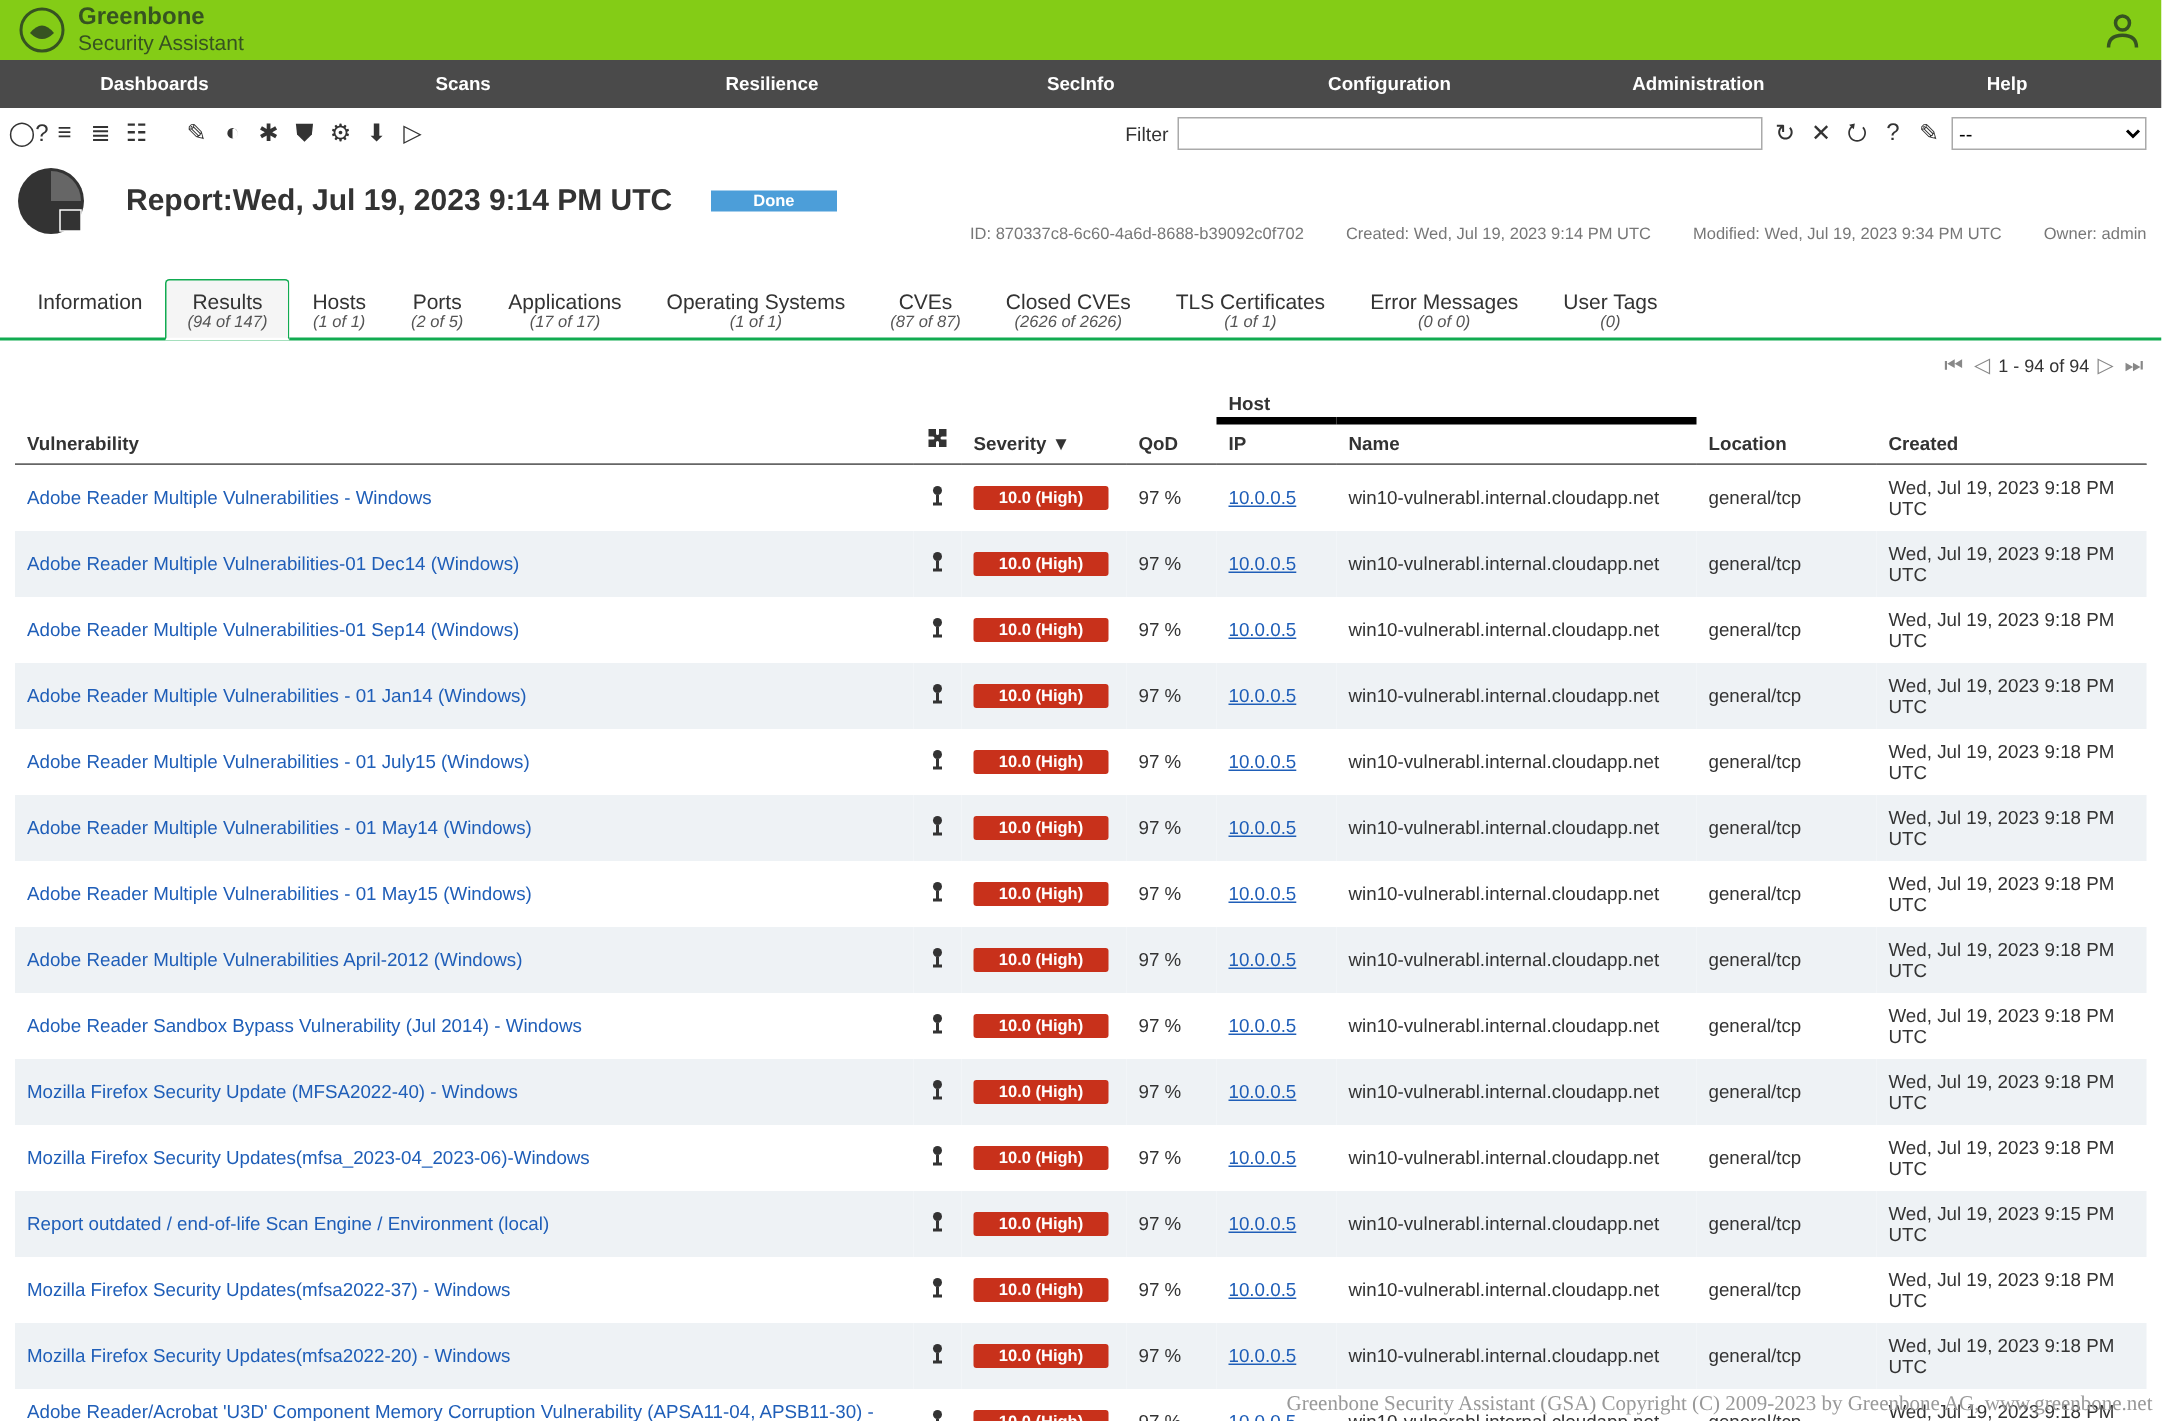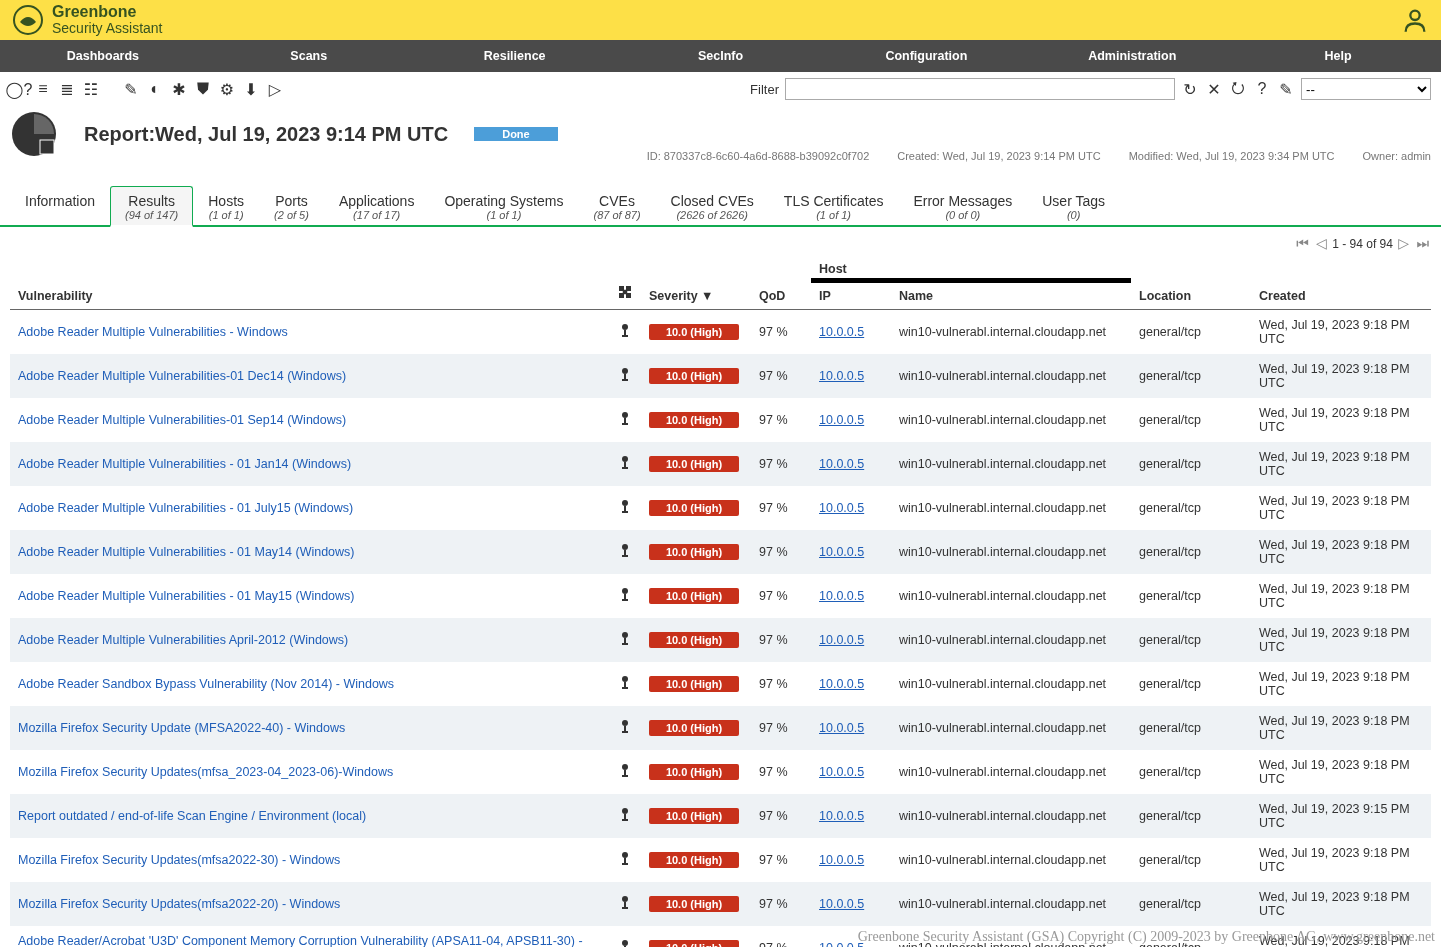--- a/index.html
+++ b/index.html
@@ -1,17 +1,17 @@
 <!DOCTYPE html>
 <html><head>
 <meta charset="utf-8">
 <style>
 * { box-sizing: border-box; margin: 0; padding: 0; }
 body { font-family: Verdana, Arial, sans-serif; font-size: 13px; color: #333; background: #fff; width: 1441px; }
-.header-bar { background: #fde047; height: 40px; display: flex; align-items: center; padding: 0 12px; justify-content: space-between; }
+.header-bar { background: #84cc16; height: 40px; display: flex; align-items: center; padding: 0 12px; justify-content: space-between; }
 .logo-area { display: flex; align-items: center; gap: 8px; }
 .logo-svg { width: 32px; height: 32px; }
 .logo-text { color: #365321; font-weight: bold; line-height: 1.05; }
 .logo-text .l1 { font-size: 16px; }
 .logo-text .l2 { font-size: 14px; font-weight: normal; }
 .user-icon { width: 28px; height: 28px; }
 .nav-bar { background: #4a4a4a; height: 32px; display: flex; }
 .nav-item { flex: 1; color: #fff; text-align: center; line-height: 32px; font-size: 12.5px; font-weight: bold; cursor: pointer; }
 .toolbar-row { display: flex; align-items: center; padding: 6px 10px; gap: 8px; }
 .toolbar-left { display: flex; gap: 6px; align-items: center; }
@@ -289,21 +289,21 @@
             <path d="M8 7v6M5 13h6" stroke="#333" stroke-width="2"></path>
           </svg></td>
         <td><span class="sev-badge">10.0 (High)</span></td>
         <td>97 %</td>
         <td><a href="#" class="ip-link">10.0.0.5</a></td>
         <td>win10-vulnerabl.internal.cloudapp.net</td>
         <td>general/tcp</td>
         <td>Wed, Jul 19, 2023 9:18 PM UTC</td>
       </tr>
       <tr>
-        <td><a href="#" class="vuln-link">Adobe Reader Sandbox Bypass Vulnerability (Nov 2014) - Windows</a></td>
+        <td><a href="#" class="vuln-link">Adobe Reader Sandbox Bypass Vulnerability (Jul 2014) - Windows</a></td>
         <td style="text-align:center"><svg class="sol-icon" viewBox="0 0 16 16">
             <circle cx="8" cy="4" r="3" fill="#333"></circle>
             <path d="M8 7v6M5 13h6" stroke="#333" stroke-width="2"></path>
           </svg></td>
         <td><span class="sev-badge">10.0 (High)</span></td>
         <td>97 %</td>
         <td><a href="#" class="ip-link">10.0.0.5</a></td>
         <td>win10-vulnerabl.internal.cloudapp.net</td>
         <td>general/tcp</td>
         <td>Wed, Jul 19, 2023 9:18 PM UTC</td>
@@ -341,21 +341,21 @@
             <path d="M8 7v6M5 13h6" stroke="#333" stroke-width="2"></path>
           </svg></td>
         <td><span class="sev-badge">10.0 (High)</span></td>
         <td>97 %</td>
         <td><a href="#" class="ip-link">10.0.0.5</a></td>
         <td>win10-vulnerabl.internal.cloudapp.net</td>
         <td>general/tcp</td>
         <td>Wed, Jul 19, 2023 9:15 PM UTC</td>
       </tr>
       <tr>
-        <td><a href="#" class="vuln-link">Mozilla Firefox Security Updates(mfsa2022-30) - Windows</a></td>
+        <td><a href="#" class="vuln-link">Mozilla Firefox Security Updates(mfsa2022-37) - Windows</a></td>
         <td style="text-align:center"><svg class="sol-icon" viewBox="0 0 16 16">
             <circle cx="8" cy="4" r="3" fill="#333"></circle>
             <path d="M8 7v6M5 13h6" stroke="#333" stroke-width="2"></path>
           </svg></td>
         <td><span class="sev-badge">10.0 (High)</span></td>
         <td>97 %</td>
         <td><a href="#" class="ip-link">10.0.0.5</a></td>
         <td>win10-vulnerabl.internal.cloudapp.net</td>
         <td>general/tcp</td>
         <td>Wed, Jul 19, 2023 9:18 PM UTC</td>

